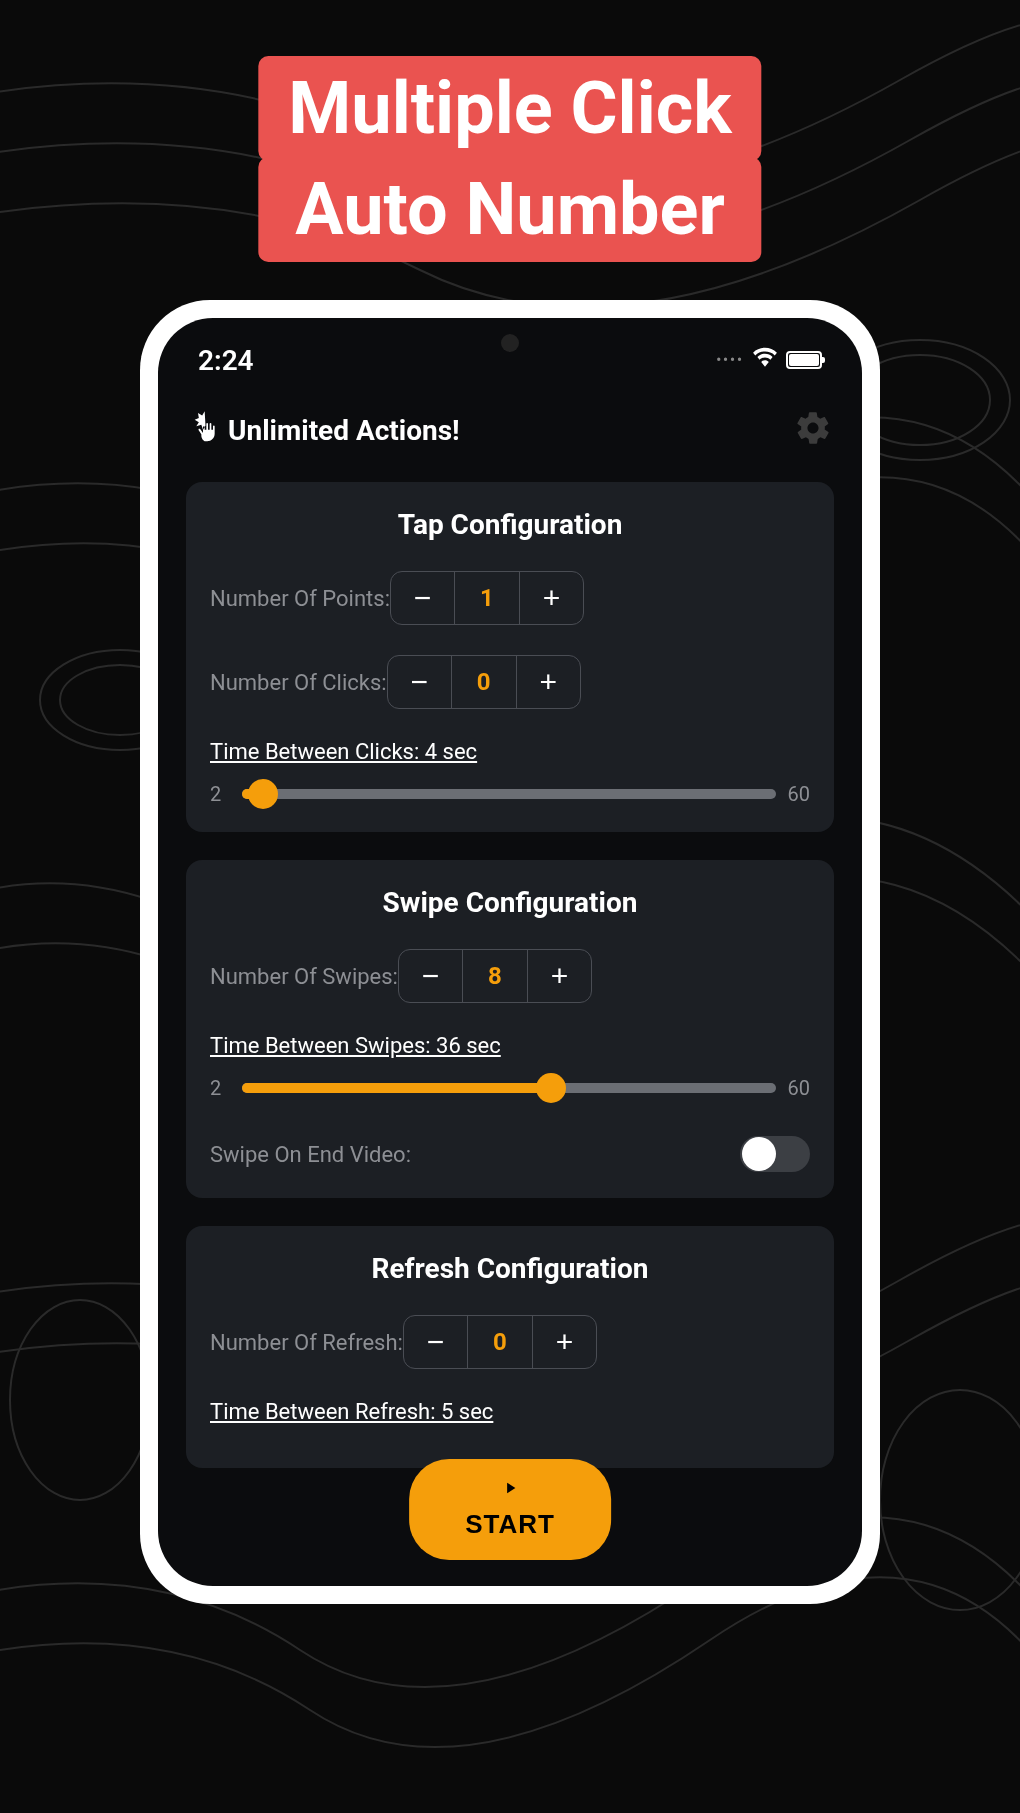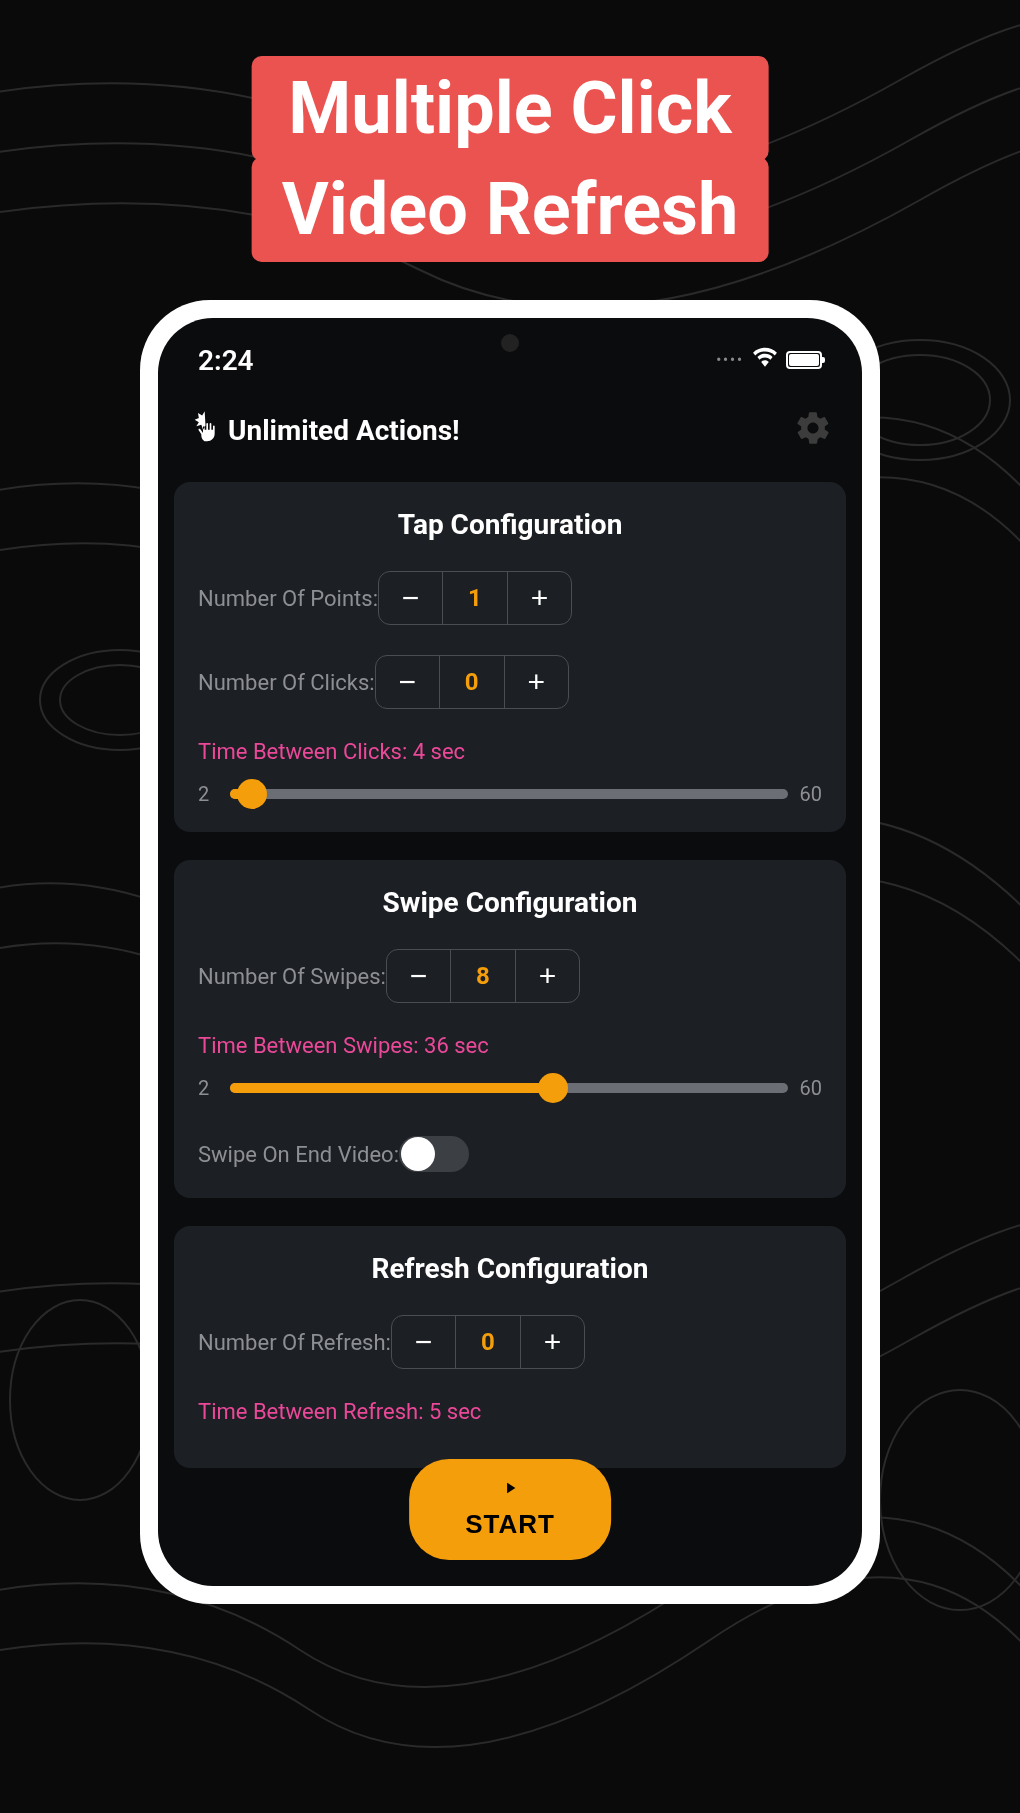--- a/index.html
+++ b/index.html
@@ -135,21 +135,21 @@
 }
 .app-logo svg { width: 40px; height: 40px; fill: #fff; }
 .app-title {
   color: #fff;
   font-size: 28px;
   font-weight: 700;
 }
 .gear-btn svg { width: 38px; height: 38px; fill: #3c3c3c; }
 
 
-.cards { padding: 0 16px; display: flex; flex-direction: column; gap: 28px; }
+.cards { padding: 0 28px; display: flex; flex-direction: column; gap: 28px; }
 .card {
   background: #1c1f24;
   border-radius: 16px;
   padding: 26px 24px;
 }
 .card-title {
   color: #fff;
   font-size: 28px;
   font-weight: 700;
   text-align: center;
@@ -195,23 +195,24 @@
   align-items: center;
   justify-content: center;
   color: #f59e0b;
   font-size: 24px;
   font-weight: 700;
 }
 
 
 .slider-block { margin-top: 10px; }
 .slider-label {
-  color: #ec4899;
+  color: #ffffff;
   font-size: 22px;
   margin-bottom: 18px;
+  text-decoration: underline;
 }
 .slider-container {
   display: flex;
   align-items: center;
   gap: 12px;
 }
 .slider-min, .slider-max {
   color: #8d8f94;
   font-size: 20px;
   min-width: 20px;
@@ -237,20 +238,21 @@
   transform: translate(-50%, -50%);
   width: 30px;
   height: 30px;
   background: #f59e0b;
   border-radius: 50%;
 }
 
 
 .toggle-row {
   display: flex;
+  justify-content: space-between;
   align-items: center;
   margin-top: 36px;
 }
 .toggle {
   width: 70px;
   height: 36px;
   background: #3c3f44;
   border-radius: 20px;
   position: relative;
 }
@@ -307,21 +309,21 @@
     <ellipse cx="120" cy="700" rx="60" ry="35"></ellipse>
     <ellipse cx="920" cy="400" rx="90" ry="60"></ellipse>
     <ellipse cx="920" cy="400" rx="70" ry="45"></ellipse>
     <ellipse cx="80" cy="1400" rx="70" ry="100"></ellipse>
     <ellipse cx="960" cy="1500" rx="80" ry="110"></ellipse>
   </g>
 </svg>
 
 <div class="banner">
   <div class="banner-box">Multiple Click</div>
-  <div class="banner-box">Video Refresh</div>
+  <div class="banner-box">Auto Number</div>
 </div>
 
 <div class="phone">
   <div class="phone-screen">
     <div class="camera"></div>
 
     <div class="status-bar">
       <span>2:24</span>
       <div class="status-icons">
         <span class="status-dots">••••</span>

